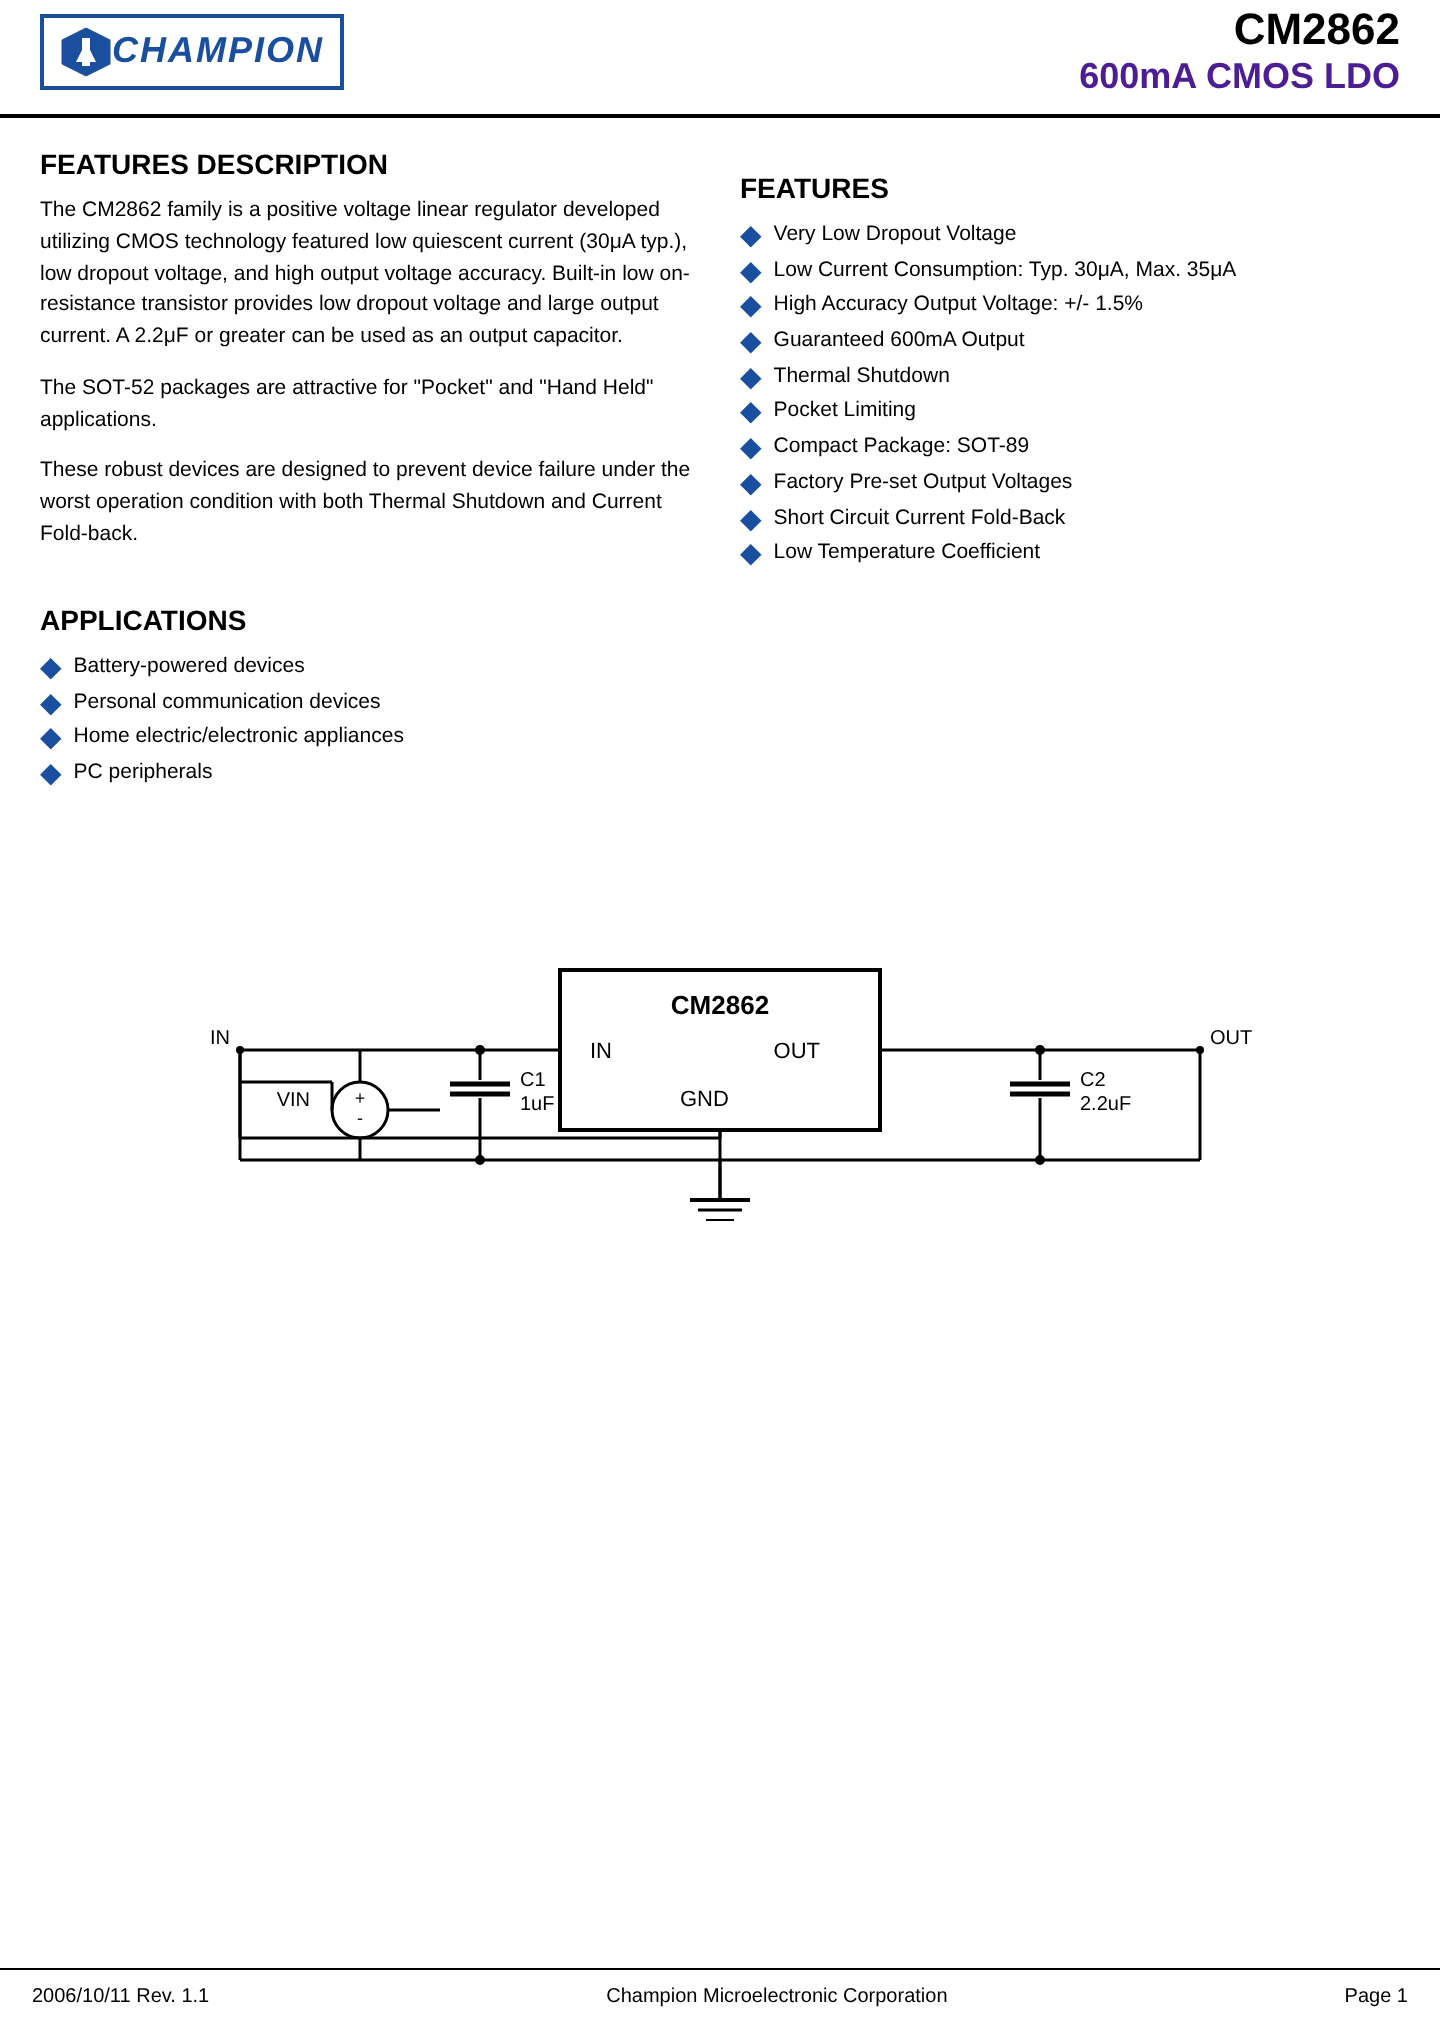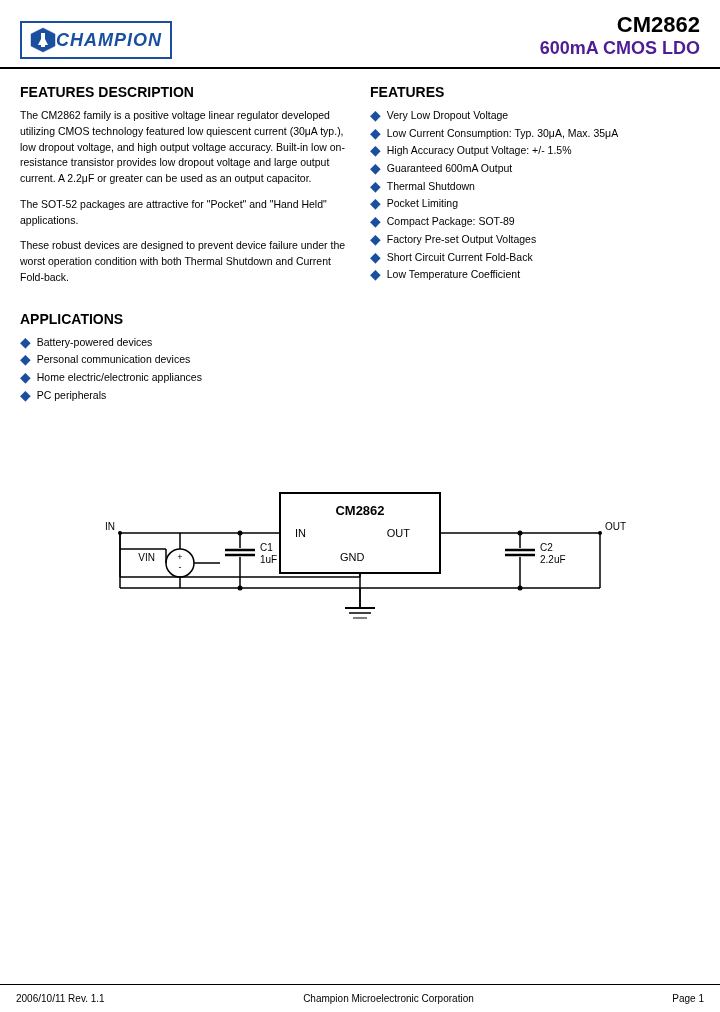--- a/index.html
+++ b/index.html
@@ -10,22 +10,22 @@
       font-family: Arial, sans-serif;
       font-size: 11px;
       color: #000;
       position: relative;
     }
 
     
     .header {
       display: flex;
       justify-content: space-between;
-      align-items: flex-end;
-      padding: 12px 20px 8px 20px;
+      align-items: center;
+      padding: 2px 20px 8px 20px;
       border-bottom: 2px solid #000;
     }
     .logo-box {
       border: 2px solid #1a4fa0;
       padding: 4px 8px;
       display: flex;
       align-items: center;
       background: #fff;
     }
     .logo-text {
@@ -50,21 +50,21 @@
       color: #4c1d95;
     }
 
     
     .main-content {
       padding: 15px 20px;
       display: flex;
       gap: 20px;
     }
     .left-col { flex: 1; }
-    .right-col { flex: 1; }
+    .right-col { flex: 1; margin-top: 12px; }
 
     .section-title {
       font-size: 14px;
       font-weight: bold;
       margin-bottom: 8px;
       color: #000;
     }
 
     .body-text {
       font-size: 10.5px;

